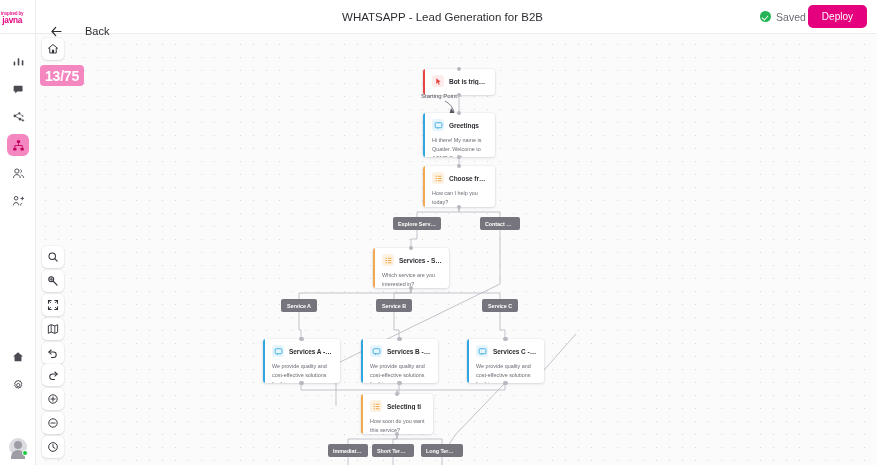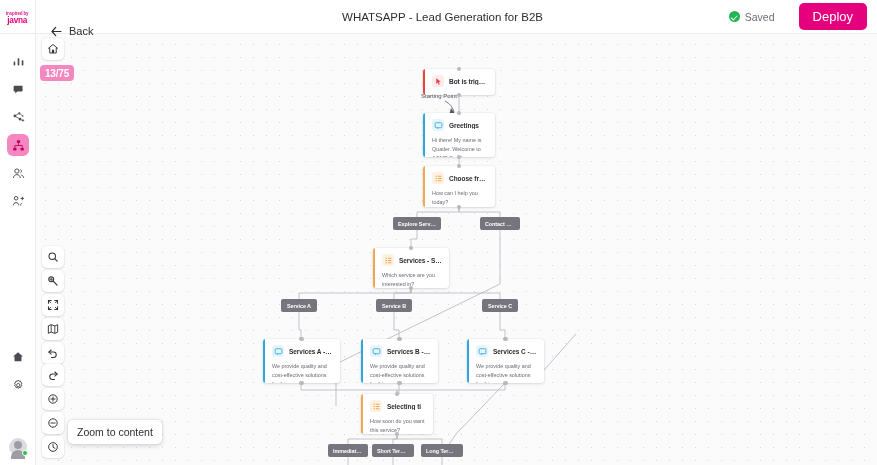--- a/index.html
+++ b/index.html
@@ -18,51 +18,51 @@
   .header {
     position: absolute; top: 0; left: 0;
     width: 877px; height: 34px;
     background: #ffffff;
     border-bottom: 1px solid #eceaee;
     display: flex; align-items: center;
     z-index: 40;
   }
   .logo-box {
     width: 36px; height: 34px;
-    display: flex; align-items: center; justify-content: center;
+    display: flex; align-items: center; justify-content: flex-start;
     border-right: 1px solid #eceaee;
     flex: 0 0 36px;
   }
   .logo-mark {
     font-size: 9px; font-weight: bold; line-height: 7px;
     color: #e5007d; letter-spacing: -0.3px;
     text-align: center; transform: scaleX(0.92);
   }
   .logo-mark .tiny { font-size: 5px; display: block; letter-spacing: -0.2px; opacity: .9; }
 
   .back-btn {
-    display: flex; align-items: center; gap: 6px;
+    display: flex; align-items: center; gap: 22px;
     margin-left: 8px; padding: 4px 6px;
     cursor: pointer; border-radius: 4px; margin-top: 29px;
   }
   .back-arrow { width: 13px; height: 13px; display: block; }
   .back-label { font-size: 11px; color: #2d2d33; }
 
   .header-title {
     position: absolute; left: 0; right: 0; top: 0;
     height: 34px; line-height: 34px;
     text-align: center;
     font-size: 11.5px; color: #2d2d33;
     pointer-events: none;
     padding-left: 8px;
   }
 
   .header-right {
     margin-left: auto; display: flex; align-items: center;
-    gap: 24px; padding-right: 10px; z-index: 2;
+    gap: 2px; padding-right: 10px; z-index: 2;
   }
   .saved {
     display: flex; align-items: center; gap: 5px;
     font-size: 10.5px; color: #6d6b74;
   }
   .saved-check {
     width: 11px; height: 11px; border-radius: 50%;
     background: #22b455; position: relative; flex: 0 0 11px;
   }
   .saved-check::after {
@@ -70,21 +70,21 @@
     width: 3px; height: 5px;
     border: solid #fff; border-width: 0 1.4px 1.4px 0;
     transform: rotate(42deg);
   }
   .btn-test {
     font-size: 10.5px; color: #2d2d33;
     background: #fff; border: 1px solid #d9d7dd;
     border-radius: 5px; padding: 5px 11px; cursor: pointer;
   }
   .btn-deploy {
-    font-size: 13px; color: #ffffff;
+    font-size: 10px; color: #ffffff;
     background: #e5007d; border: none;
     border-radius: 5px; padding: 6px 14px; cursor: pointer;
   }
 
   
   .rail {
     position: absolute; top: 34px; left: 0;
     width: 36px; height: 431px;
     background: #ffffff;
     border-right: 1px solid #eceaee;
@@ -136,21 +136,21 @@
     background: #ffffff; border-radius: 5px;
     box-shadow: 0 1px 2px rgba(20,15,30,.10), 0 0 0 1px rgba(20,15,30,.035);
     display: flex; align-items: center; justify-content: center;
     cursor: pointer; color: #33323a; z-index: 20;
   }
   .tool-btn svg { display: block; }
 
   .count-badge {
     position: absolute; left: 4px; top: 31px;
     background: #f587c0; color: #ffffff;
-    font-size: 10px; font-weight: bold;
+    font-size: 14px; font-weight: bold;
     padding: 2.5px 5px; border-radius: 4px; z-index: 20;
     letter-spacing: -0.2px;
   }
 
   .tooltip {
     position: absolute; left: 32px; top: 386px;
     background: #ffffff; color: #2d2d33;
     font-size: 10.5px; padding: 6px 9px;
     border-radius: 5px;
     box-shadow: 0 1.5px 5px rgba(20,15,30,.16), 0 0 0 1px rgba(20,15,30,.04);
@@ -567,15 +567,14 @@
         </div>
         <div class="tool-btn" title="Version history" style="top: 402px;">
           <svg width="12" height="12" viewBox="0 0 16 16">
             <circle cx="8" cy="8" r="5.8" fill="none" stroke="#33323a" stroke-width="1.3"></circle>
             <path d="M8 4.6V8.2l2.6 1.6" fill="none" stroke="#33323a" stroke-width="1.3" stroke-linecap="round"></path>
           </svg>
         </div>
       </div>
 
     <div class="count-badge">13/75</div>
-    <div class="tooltip">Zoom to content</div>
   </div>
 </div>
 
 </body></html>

